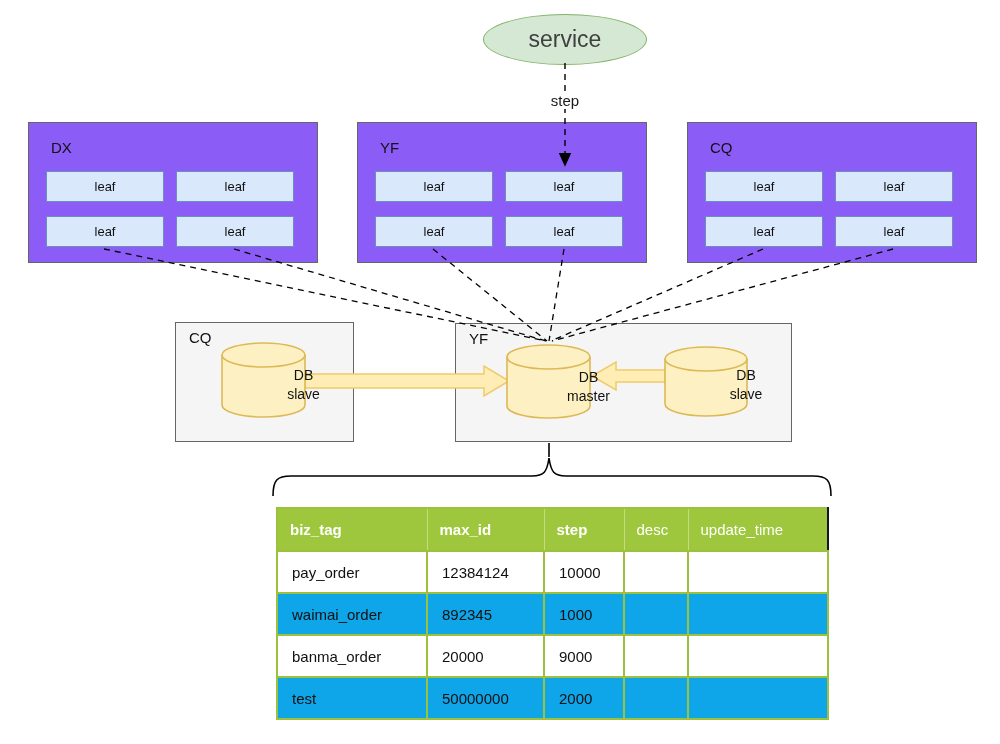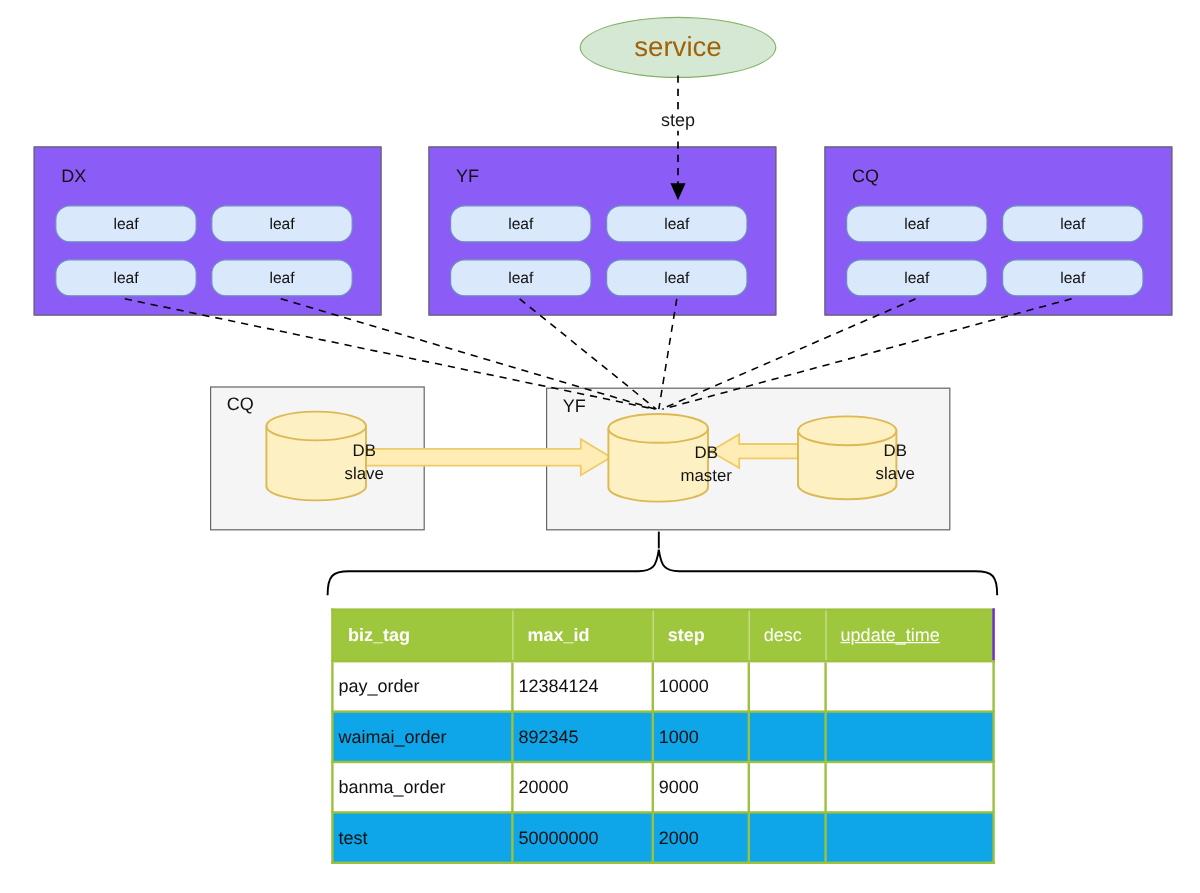--- a/index.html
+++ b/index.html
@@ -5,41 +5,41 @@
   html,body{margin:0;padding:0;background:#ffffff;}
   #canvas{
     position:relative;width:1000px;height:744px;background:#ffffff;
     font-family:"Liberation Sans", sans-serif;color:#1a1a1a;overflow:hidden;
   }
   
   .service{
     position:absolute;left:483px;top:14px;width:162px;height:49px;
     background:#d5e8d4;border:1px solid #82b366;border-radius:50%;
     display:flex;align-items:center;justify-content:center;
-    font-size:23px;color:#a16207;
+    font-size:23px;color:#404040;
   }
   .getid-label{
     position:absolute;left:538px;top:92px;width:54px;text-align:center;
     font-size:15px;background:#ffffff;z-index:6;
   }
   
   .cluster{
     position:absolute;width:288px;height:139px;background:#8b5cf6;
     border:1px solid #666666;z-index:1;
   }
   .cluster-label{
     position:absolute;left:22px;top:16px;font-size:15px;color:#111;
   }
   .leaf-grid{
     position:absolute;left:17px;top:48px;width:254px;
     display:grid;grid-template-columns:118px 118px;grid-template-rows:31px 31px;
     column-gap:12px;row-gap:14px;
   }
   .leaf{
-    background:#dae8fc;border:1px solid #6c8ebf;border-radius:12px;
+    background:#dae8fc;border:1px solid #6c8ebf;border-radius:1px;
     display:flex;align-items:center;justify-content:center;font-size:13px;color:#111;
   }
   
   .dbregion{
     position:absolute;background:#f5f5f5;border:1px solid #666666;z-index:1;
   }
   .dbregion .cluster-label{left:13px;top:6px;}
   .db-label{
     position:absolute;z-index:6;text-align:center;font-size:14px;line-height:19px;color:#111;padding-left:40px;
   }
@@ -50,23 +50,23 @@
     position:absolute;left:276px;top:507px;z-index:2;
     border-collapse:collapse;table-layout:fixed;font-size:15px;
   }
   .id-table th{
     background:#9ec73e;color:#ffffff;text-align:left;padding:0 12px;height:41px;
     border-right:1px solid #c3dc80;border-bottom:2px solid #9cc13c;
     border-top:2px solid #9cc13c;font-weight:bold;
   }
   .id-table th.light{font-weight:normal;}
   .id-table th:first-child{border-left:2px solid #9cc13c;}
-  .id-table th:last-child{border-right:2px solid #6d28d9;text-decoration:underline;}
+  .id-table th:last-child{border-right:2px solid #0f172a;}
   .id-table td{
-    border:2px solid #9cc13c;padding:0 4px;height:40px;background:#ffffff;color:#111;
+    border:2px solid #9cc13c;padding:0 14px;height:40px;background:#ffffff;color:#111;
   }
   .id-table tr.alt td{background:#0ea5e9;}
 </style>
 </head>
 <body>
 
 <div id="canvas">
 
   <div class="service">
     <span>service</span>

